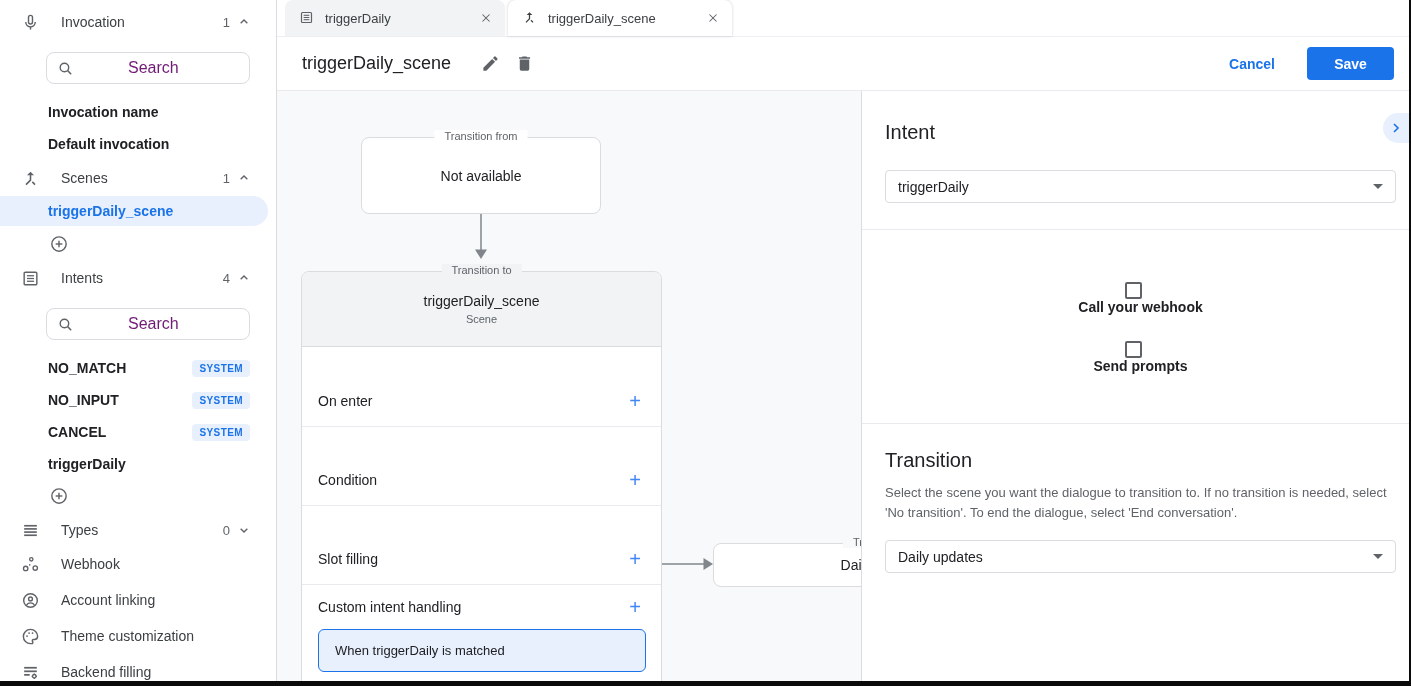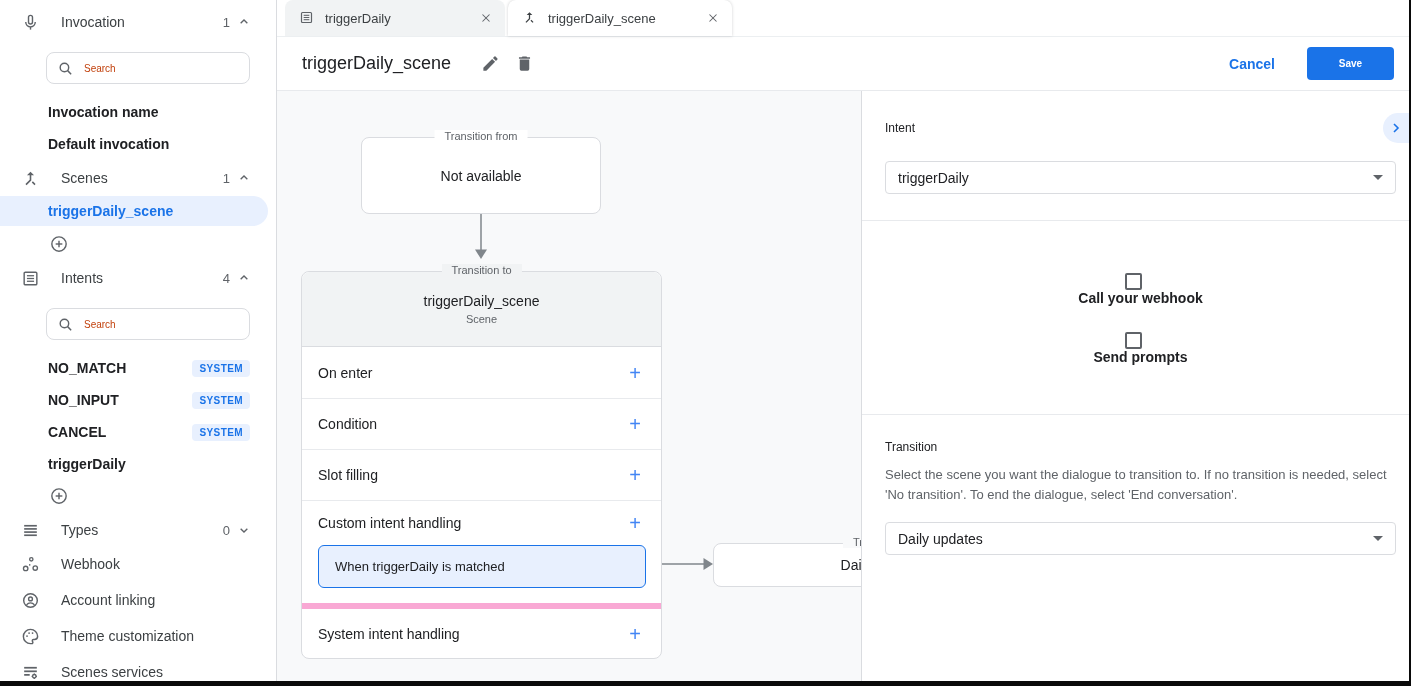--- a/index.html
+++ b/index.html
@@ -9,21 +9,21 @@
 
   
   .sidebar { width:277px; min-width:277px; border-right:1px solid #dadce0; padding-top:6px; overflow:hidden; font-size:14px; }
   .side-row { height:32px; display:flex; align-items:center; padding:0 24px 0 20px; color:#3c4043; cursor:pointer; }
   .side-row .ic { width:20px; height:20px; margin-right:9px; display:flex; align-items:center; justify-content:center; flex:none; }
   .side-row .lbl { flex:1;margin-left:12px; }
   .side-row .cnt { color:#5f6368; font-size:13px; margin-right:6px; }
   .chev { width:16px; height:16px; }
   .search-box { height:32px; margin:14px 26px 12px 46px; border:1px solid #dadce0; border-radius:8px; display:flex; align-items:center; padding:0 10px; background:#fff; }
   .search-box svg { width:17px; height:17px; margin-right:10px; flex:none; }
-  .search-box .ph { color:#c2410c; font-size:10px; }
+  .search-box .ph { color:#701a75; font-size:16px;margin-left:44px; }
   .side-item { height:32px; display:flex; align-items:center; padding-left:48px; padding-right:26px; font-weight:700; color:#202124; cursor:pointer; }
   .side-item.sel { background:#e8f0fe; color:#1a73e8; border-radius:0 16px 16px 0; width:268px; height:30px; margin:2px 0; }
   .badge { margin-left:auto; background:#e8f0fe; color:#1a73e8; font-size:10px; font-weight:700; letter-spacing:.4px; padding:3px 7px; border-radius:4px; }
   .plus-row { height:32px; display:flex; align-items:center; padding-left:49px; cursor:pointer; }
   .plus-row svg { width:20px; height:20px; }
 
   
   .main { flex:1; display:flex; flex-direction:column; min-width:0; }
   .tabbar { height:37px; background:#fff; border-bottom:1px solid #eceff1; display:flex; align-items:flex-end; padding-left:8px; flex:none; }
   .tab { width:220px; height:36px; display:flex; align-items:center; padding:0 12px 0 14px; border-radius:8px 8px 0 0; font-size:13px; color:#3c4043; margin-right:3px; cursor:pointer; }
@@ -32,49 +32,49 @@
   .tab .tic { width:16px; height:16px; margin-right:10px; flex:none; }
   .tab .tlbl { flex:1; white-space:nowrap; overflow:hidden; }
   .tab .x { width:14px; height:14px; flex:none; cursor:pointer; }
 
   .hdr { height:54px; background:#fff; border-bottom:1px solid #e8eaed; display:flex; align-items:center; padding:0 15px 0 25px; flex:none; }
   .hdr-title { font-size:18px; color:#202124; margin-right:22px; }
   .hicon { width:34px; height:34px; display:flex; align-items:center; justify-content:center; cursor:pointer; border-radius:50%; }
   .hicon svg { width:19px; height:19px; }
   .hdr-spacer { flex:1; }
   .btn-cancel { color:#1a73e8; font-size:14px; font-weight:600; padding:8px 16px; margin-right:16px; cursor:pointer; border-radius:4px; }
-  .btn-save { background:#1a73e8; color:#fff; font-size:10px; font-weight:600; width:87px; height:33px; border:none; border-radius:4px; cursor:pointer; }
+  .btn-save { background:#1a73e8; color:#fff; font-size:14px; font-weight:600; width:87px; height:33px; border:none; border-radius:4px; cursor:pointer; }
 
   .content { flex:1; display:flex; min-height:0; }
 
   
   .canvas { width:584px; min-width:584px; background:#f8f9fa; position:relative; overflow:hidden; }
   .legend { position:absolute; top:-8px; left:50%; transform:translateX(-50%); font-size:11px; color:#5f6368; padding:0 10px; white-space:nowrap; }
   .node-from { position:absolute; left:84px; top:46px; width:240px; height:77px; background:#fff; border:1px solid #dadce0; border-radius:8px; display:flex; align-items:center; justify-content:center; font-size:14px; color:#202124; }
   .node-from .legend { background:#fff; }
   .scene-node { position:absolute; left:24px; top:180px; width:361px; background:#fff; border:1px solid #dadce0; border-radius:8px; }
   .scene-head { background:#f1f3f4; border-bottom:1px solid #dadce0; border-radius:8px 8px 0 0; height:75px; display:flex; flex-direction:column; align-items:center; justify-content:center; position:relative; }
   .scene-head .legend { background:#f1f3f4; }
   .scene-title { font-size:14px; color:#202124; margin-bottom:4px; }
   .scene-sub { font-size:11px; color:#5f6368; }
-  .srow { display:flex; align-items:center; padding:0 20px 0 16px; border-bottom:1px solid #e8eaed; height:51px; cursor:default; }
+  .srow { display:flex; align-items:center; padding:0 20px 0 16px; border-bottom:1px solid #e8eaed; height:51px; cursor:default;margin-top:28px; }
   .srow-label { flex:1; font-size:14px; color:#202124; }
   .srow-plus { color:#4285f4; font-size:20px; font-weight:400; cursor:pointer; line-height:1; }
   .custom-sec { border-bottom:6px solid #f9a8d4; }
   .custom-sec .srow-top { display:flex; align-items:center; padding:0 20px 0 16px; height:44px; }
   .chip { margin:0 15px 15px 16px; height:43px; background:#e8f0fe; border:1px solid #1a73e8; border-radius:6px; display:flex; align-items:center; padding:0 16px; font-size:13px; color:#202124; cursor:pointer; }
   .srow.last { border-bottom:none; height:49px; }
   .node-target { position:absolute; left:436px; top:452px; width:340px; height:44px; background:#fff; border:1px solid #dadce0; border-radius:8px; display:flex; align-items:center; justify-content:center; font-size:14px; color:#202124; }
   .node-target .legend { background:#f8f9fa; }
   .connectors { position:absolute; inset:0; pointer-events:none; }
 
   
   .panel { flex:1; background:#fff; border-left:1px solid #dadce0; position:relative; overflow:hidden; font-size:14px; }
   .pane-sec { padding:0 13px 0 23px; }
-  .p-head { font-size:12px; color:#202124; }
+  .p-head { font-size:20px; color:#202124; }
   .dropdown { height:33px; border:1px solid #dadce0; border-radius:4px; display:flex; align-items:center; padding:0 12px; color:#202124; cursor:pointer; background:#fff; }
   .dropdown .dd-val { flex:1; }
   .caret { width:0; height:0; border-left:5px solid transparent; border-right:5px solid transparent; border-top:5px solid #5f6368; }
   .divider { border-top:1px solid #e8eaed; }
   .cb-row { display:flex; align-items:center; cursor:pointer;flex-direction:column; }
   .cb { width:17px; height:17px; border:2px solid #5f6368; border-radius:2px; margin-right:15px; flex:none; background:#fff; }
   .cb-lbl { font-weight:700; color:#202124; }
   .p-desc { font-size:13px; color:#5f6368; line-height:20px; max-width:532px; }
   .collapse-pill { position:absolute; top:22px; right:0; width:26px; height:30px; background:#e8f0fe; border-radius:15px 0 0 15px; display:flex; align-items:center; justify-content:center; cursor:pointer; z-index:3; }
   .collapse-pill svg { width:16px; height:16px; }
@@ -243,21 +243,21 @@
             <line x1="4" y1="6" x2="20" y2="6"></line>
             <line x1="4" y1="10.5" x2="20" y2="10.5"></line>
             <line x1="4" y1="15" x2="11" y2="15"></line>
             <circle cx="16.8" cy="16.8" r="2.2" stroke-width="1.8"></circle>
             <line x1="16.8" y1="13.4" x2="16.8" y2="14.6" stroke-width="1.6"></line>
             <line x1="16.8" y1="19" x2="16.8" y2="20.2" stroke-width="1.6"></line>
             <line x1="13.4" y1="16.8" x2="14.6" y2="16.8" stroke-width="1.6"></line>
             <line x1="19" y1="16.8" x2="20.2" y2="16.8" stroke-width="1.6"></line>
           </svg>
       </span>
-      <span class="lbl">Scenes services</span>
+      <span class="lbl">Backend filling</span>
     </div>
   </aside>
 
   <div class="main">
 
     <div class="tabbar">
       <div class="tab inactive">
         <span class="tic">
           <svg viewBox="0 0 24 24" width="15" height="15" fill="none" stroke="#5f6368" stroke-width="1.9">
               <rect x="4" y="4" width="16" height="16" rx="1.5"></rect>

